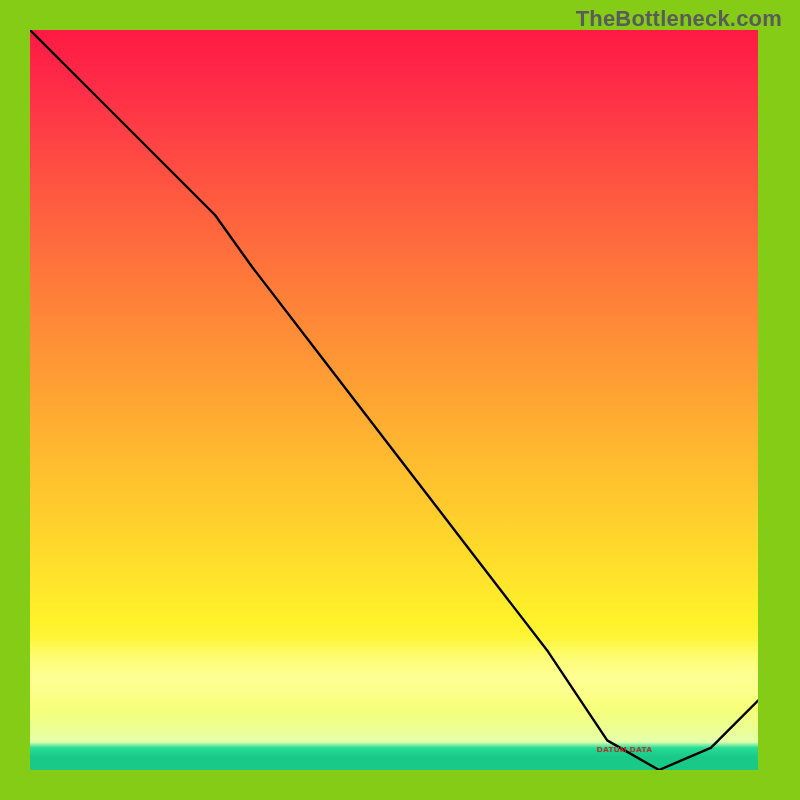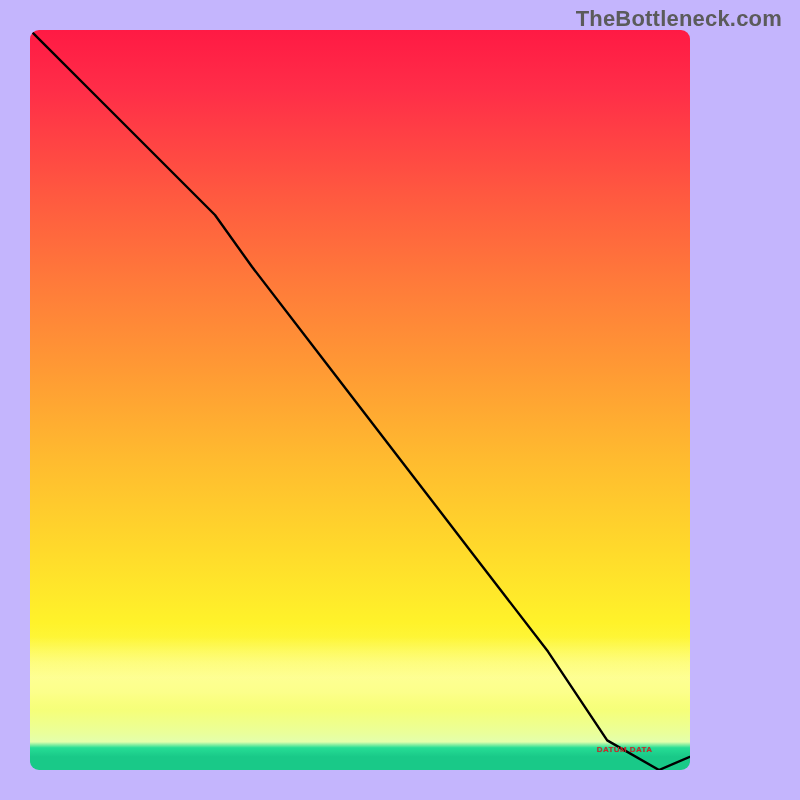--- a/index.html
+++ b/index.html
@@ -8,37 +8,37 @@
     width: 800px;
     height: 800px;
     background: #000;
     overflow: hidden;
     font-family: Arial, Helvetica, sans-serif;
   }
   .frame {
     position: relative;
     width: 800px;
     height: 800px;
-    background: #c4b5fd;
+    background: #84cc16;
   }
   .watermark {
     position: absolute;
     top: 6px;
     right: 18px;
     color: #5b5b5b;
     font-size: 22px;
     font-weight: 600;
     letter-spacing: 0.2px;
     z-index: 10;
   }
   .plot-area {
     position: absolute;
     left: 30px;
     top: 30px;
-    width: 660px;
+    width: 728px;
     height: 740px;
     overflow: hidden;
     background:
       
       linear-gradient(to bottom,
         rgba(255,255,255,0) 0%,
         rgba(255,255,255,0) 82%,
         rgba(255,255,170,0.55) 85.5%,
         rgba(255,255,180,0.65) 87.5%,
         rgba(255,255,170,0.55) 89.5%,
@@ -61,21 +61,20 @@
         #ff7a3a 34%,
         #ff9a34 46%,
         #ffbb2f 58%,
         #ffd92b 70%,
         #fff22a 80%,
         #fbff58 88%,
         #f5ff7a 92%,
         #eaff9a 95%,
         #e4ffac 96.2%
       );
-    border-radius: 9px;
   }
   .curve-svg {
     position: absolute;
     left: 0;
     top: 0;
     width: 740px;
     height: 740px;
     z-index: 2;
   }
   .datum-label {

